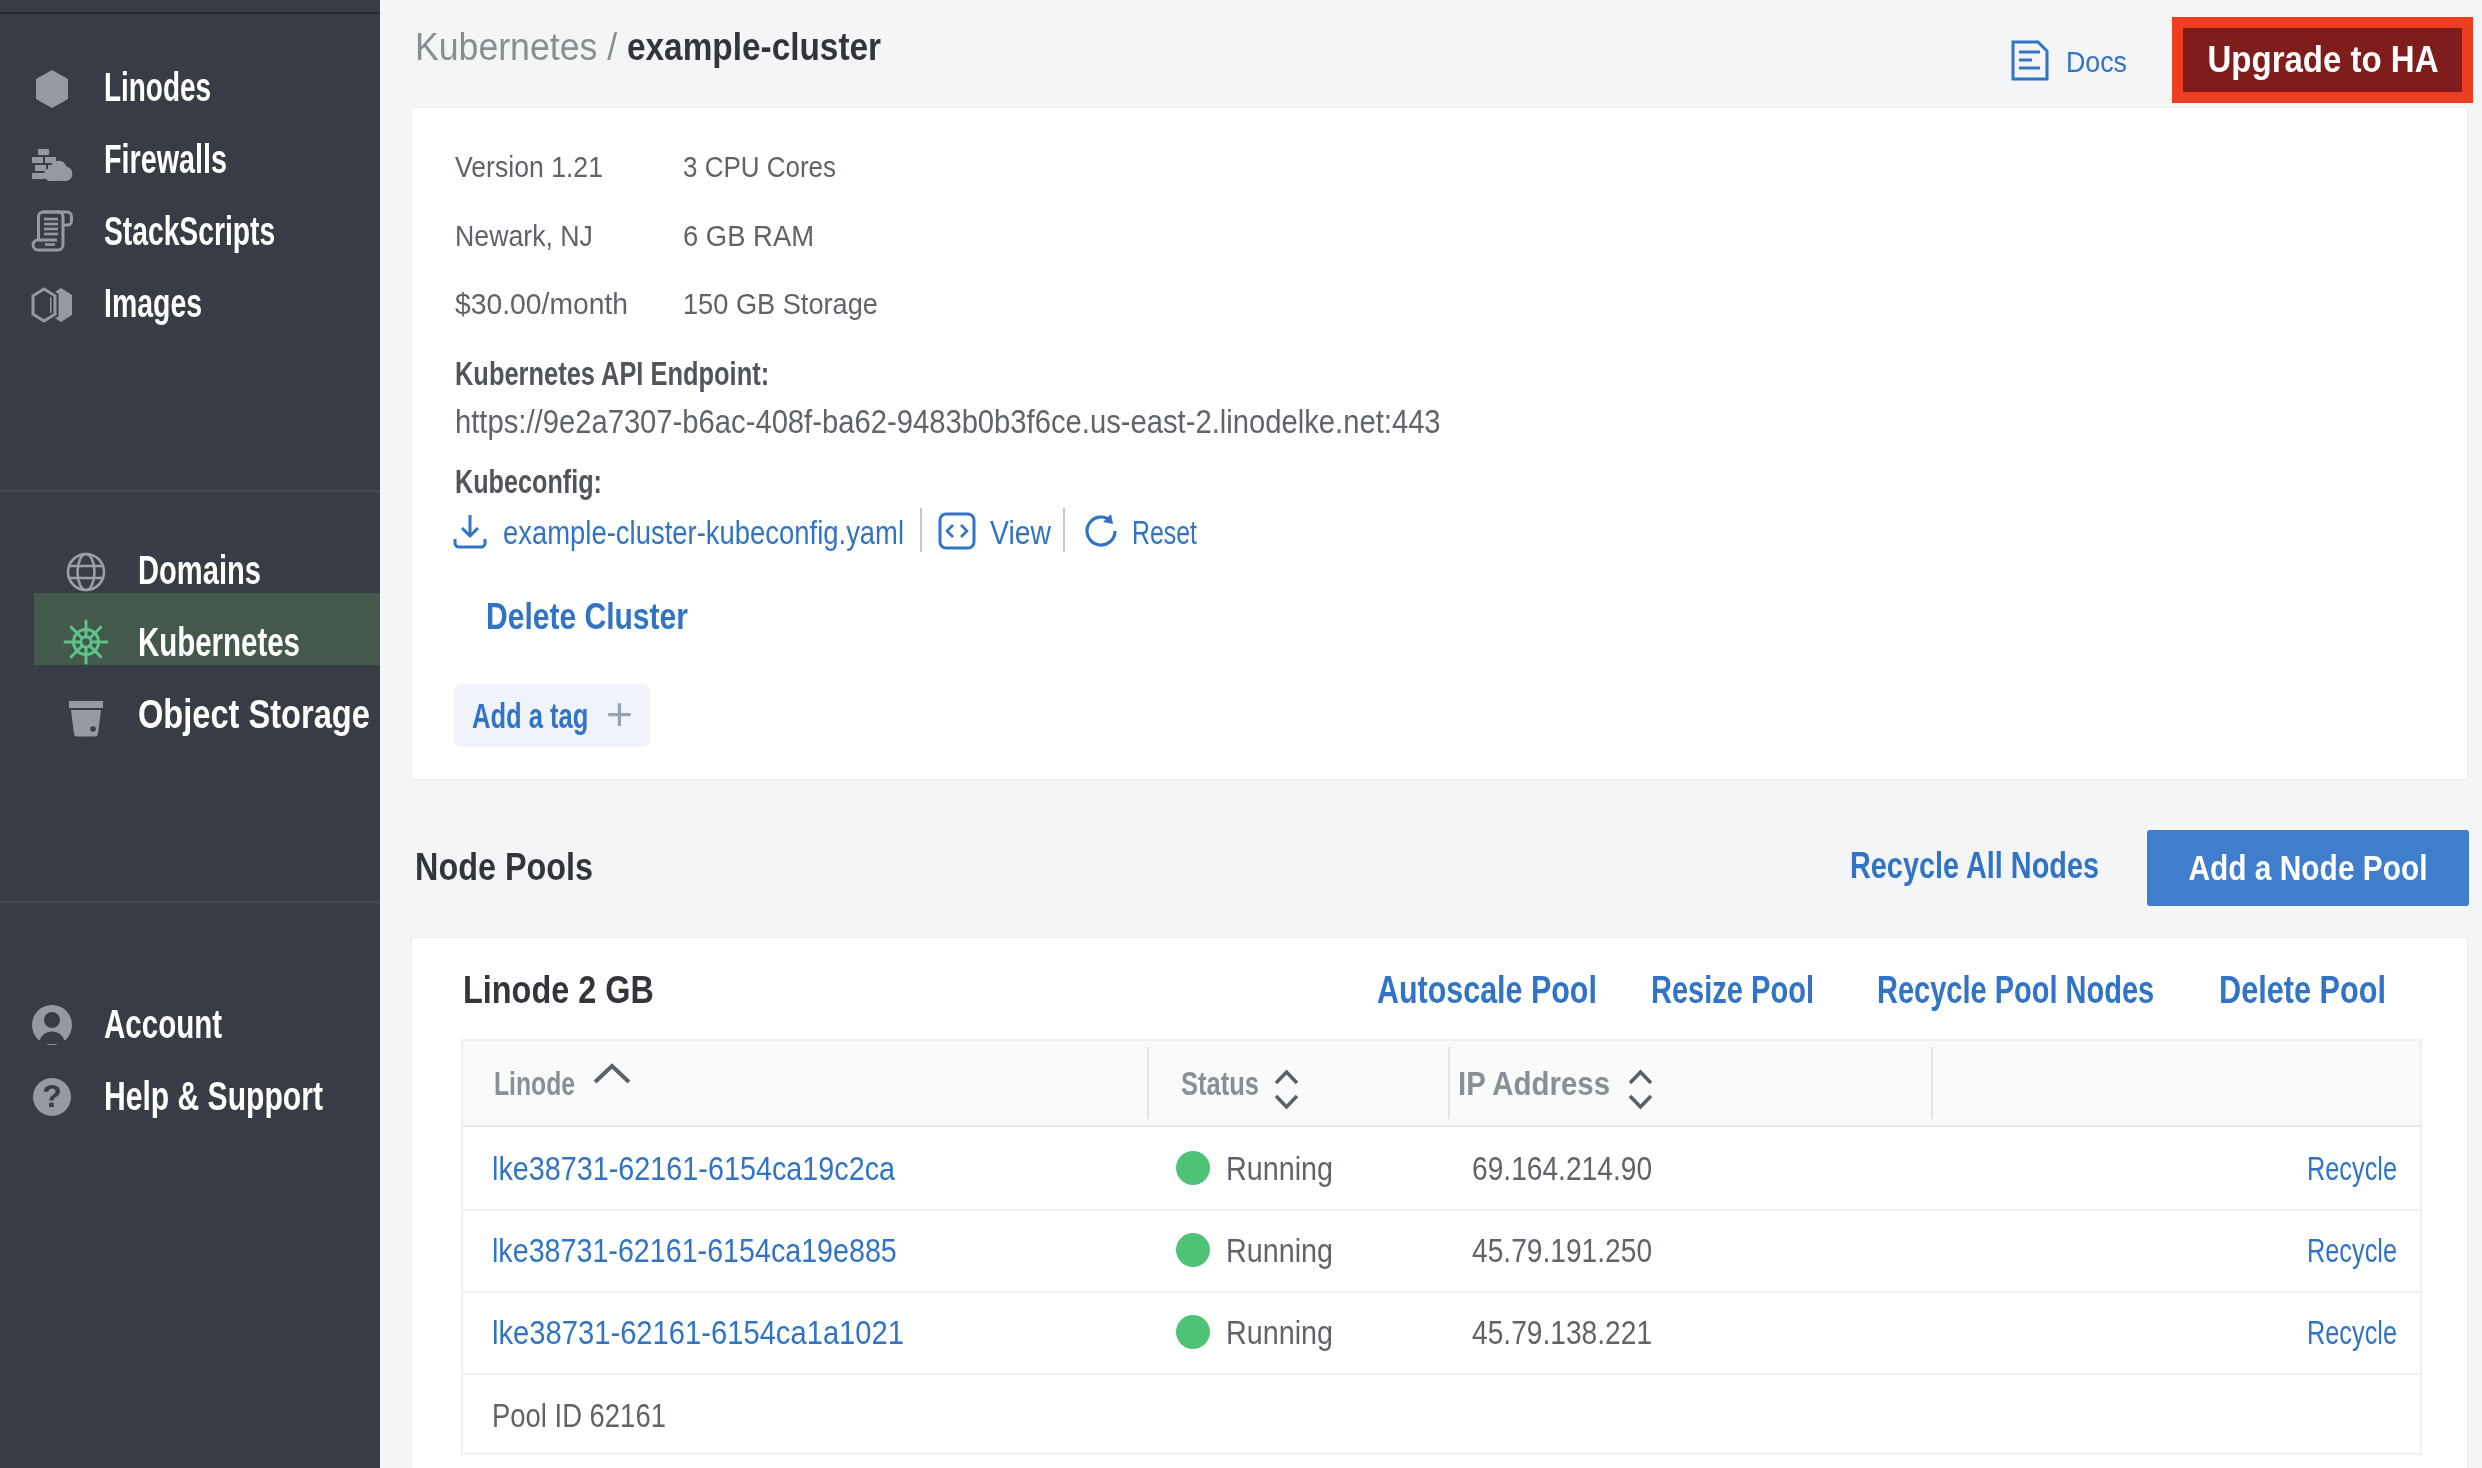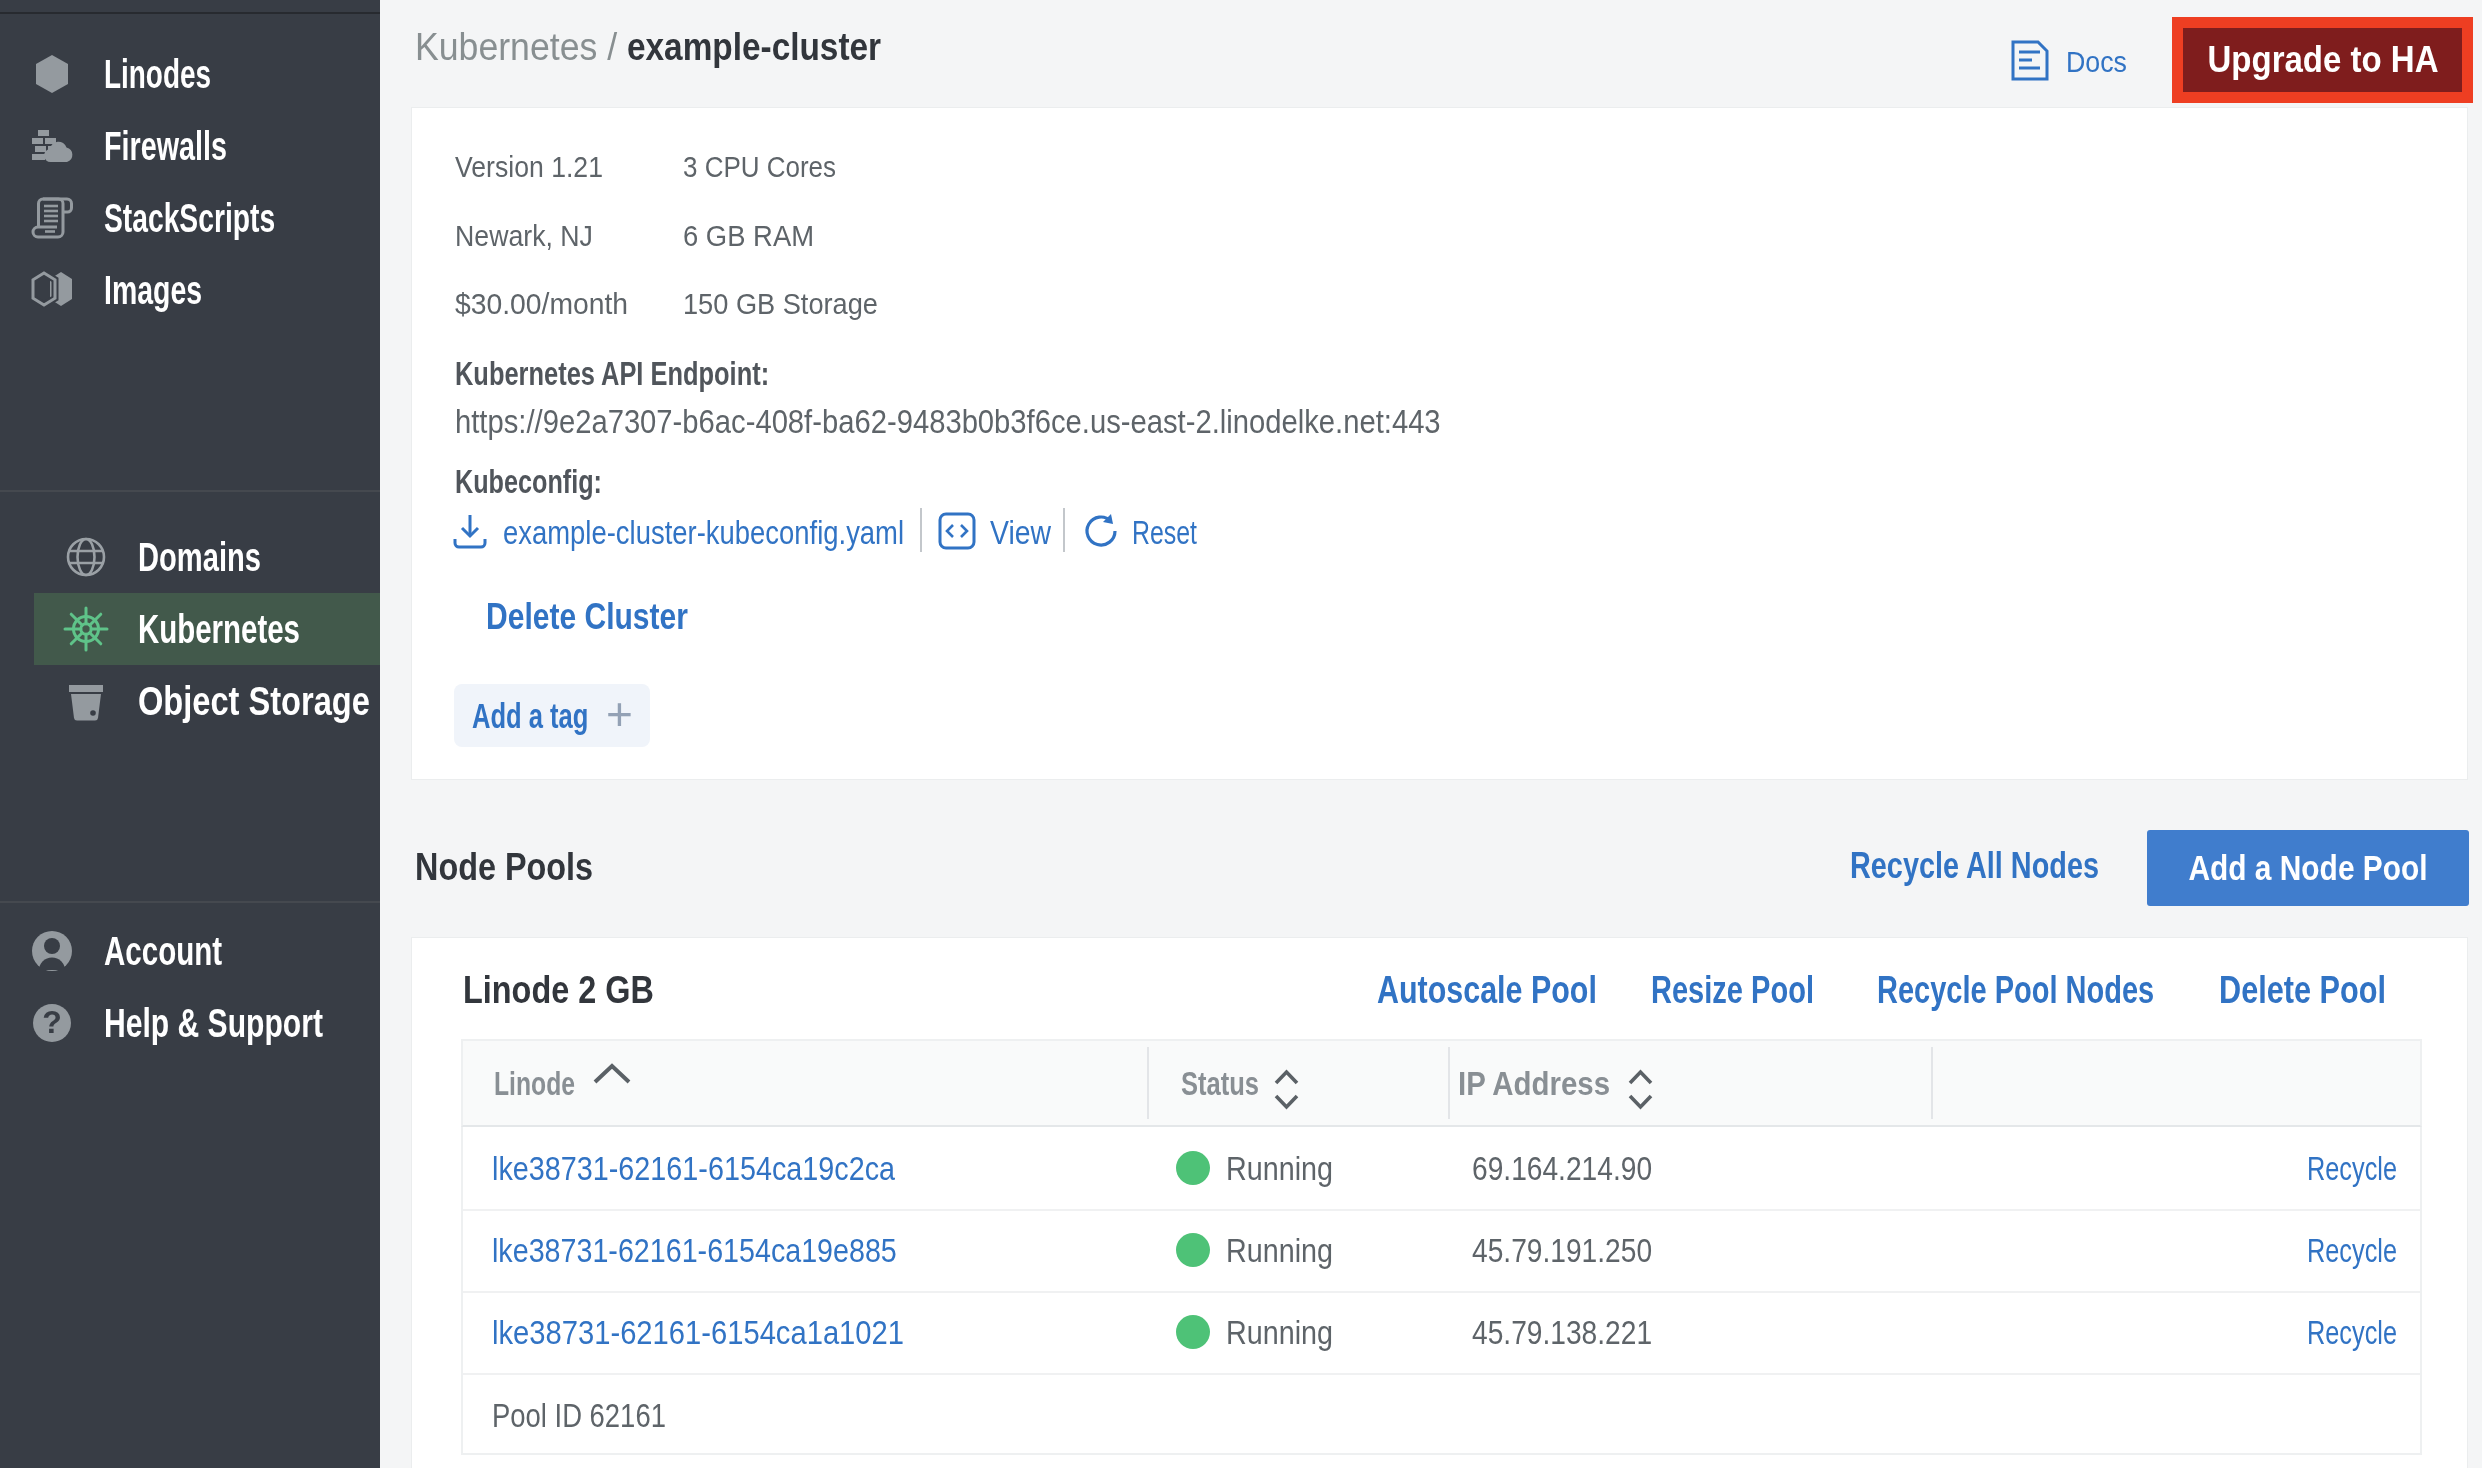--- a/index.html
+++ b/index.html
@@ -4,21 +4,21 @@
 <style>
   * { margin:0; padding:0; box-sizing:border-box; }
   html,body { width:2482px; height:1468px; overflow:hidden; }
   body { font-family:"Liberation Sans", sans-serif; background:#f4f5f6; position:relative; }
   .abs { position:absolute; }
   .cy { transform:translateY(-50%); white-space:nowrap; transform-origin:left center; }
   
   #sidebar { position:absolute; left:0; top:0; width:380px; height:1468px; background:#383d45; }
   #sidebar .topline { position:absolute; left:0; top:12px; width:100%; height:2px; background:#272a2f; }
   .nav { position:absolute; left:0; width:100%; }
-  .navitem { display:flex; align-items:center; height:72px; width:100%; }
+  .navitem { display:flex; align-items:flex-end; height:72px; width:100%; }
   .navitem .ic { width:104px; display:flex; justify-content:center; align-items:center; flex:none; }
   .navitem .lb { color:#ffffff; font-weight:bold; font-size:40px; white-space:nowrap; transform-origin:left center; }
   .navitem.active { background:#42594b; }
   .divider { position:absolute; left:0; width:100%; height:2px; background:#45494f; }
   
   .gray { color:#5e6469; }
   .dark { color:#32363c; }
   .blue { color:#3173c4; }
   .card { position:absolute; background:#ffffff; border:1px solid #ebedee; }
   .b { font-weight:bold; }
@@ -126,21 +126,21 @@
               <path d="M3 4 H37 V11 H3 z"></path>
               <path d="M5 13 H35 L32 37 a3 3 0 0 1 -3 2.5 H11 a3 3 0 0 1 -3 -2.5 z"></path>
             </g>
             <circle cx="27" cy="32" r="2.8" fill="#383d45"></circle>
           </svg>
         </span>
         <span class="lb" style="transform:scaleX(0.815);">Object Storage</span>
       </div>
   </div>
   <div class="divider" style="top:901px;"></div>
-  <div class="nav" style="top:915px;">
+  <div class="nav" style="top:975px;">
     <div class="navitem">
         <span class="ic">
           <svg width="44" height="44" viewBox="0 0 44 44">
             <circle cx="22" cy="22" r="20" fill="#949a9f"></circle>
             <circle cx="22" cy="17" r="8" fill="#383d45"></circle>
             <path d="M9 41 a13 12.5 0 0 1 26 0 z" fill="#383d45"></path>
           </svg>
         </span>
         <span class="lb" style="transform:scaleX(0.738);">Account</span>
       </div>

